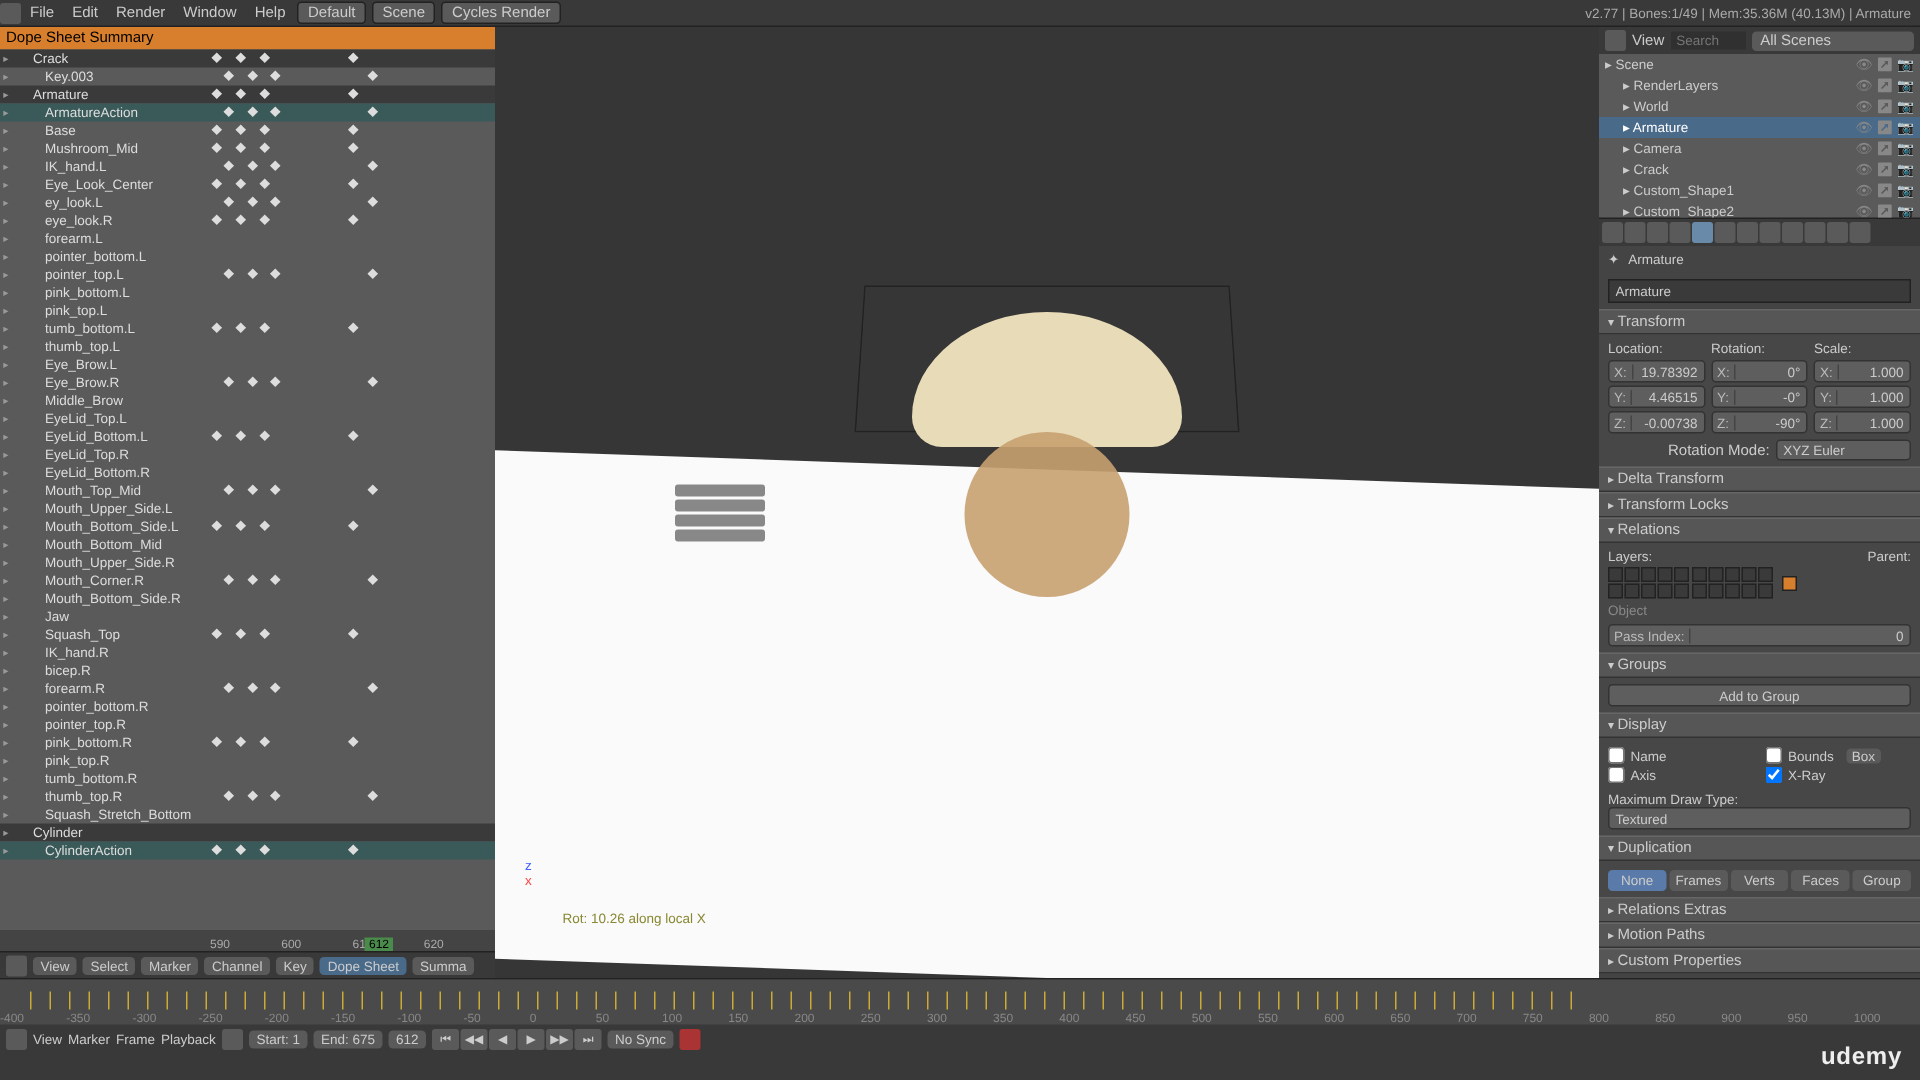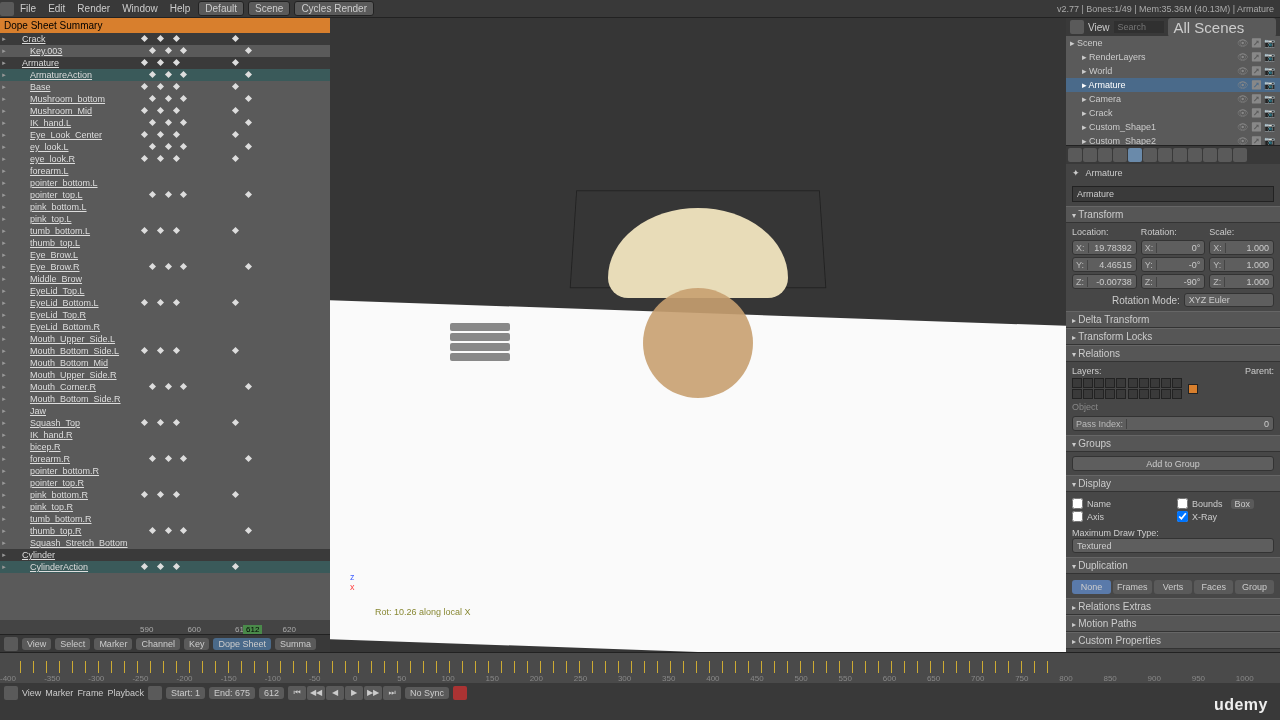--- a/index.html
+++ b/index.html
@@ -6,21 +6,21 @@
 body { width:1280px; height:720px; background:#393939; color:#ccc; font-size:10px; overflow:hidden; position:relative; }
 .topbar { height:18px; background:#393939; display:flex; align-items:center; border-bottom:1px solid #222; }
 .topbar .menu-item { padding:0 6px; cursor:pointer; }
 .topbar .dropdown { background:#5a5a5a; border:1px solid #222; padding:1px 6px; margin:0 2px; border-radius:3px; }
 .topbar .info { margin-left:auto; padding-right:6px; font-size:9px; color:#aaa; }
 .main { display:flex; height:634px; }
 .left-panel { width:330px; background:#393939; display:flex; flex-direction:column; }
 .ds-header { background:#d87f2d; color:#000; padding:2px 4px; font-size:10px; display:flex; align-items:flex-start; }
 .tree { flex:1; overflow:hidden; background:#5a5a5a; position:relative; }
 .tree-row { display:flex; align-items:center; height:12px; font-size:9px; color:#ddd; }
-.tree-row .label { width:128px; padding-left:4px; white-space:nowrap; overflow:hidden;text-decoration:underline; }
+.tree-row .label { width:128px; padding-left:4px; white-space:nowrap; overflow:hidden; }
 .tree-row.indent1 .label { padding-left:14px; }
 .tree-row.indent2 .label { padding-left:22px; }
 .tree-row .keyframes { flex:1; position:relative; height:12px; }
 .tree-row.selected { background:#d87f2d; color:#000; }
 .tree-row.header-row { background:#3a3a3a; }
 .tree-row.cyan { background:#3a5a5a; }
 .diamond { position:absolute; width:5px; height:5px; background:#ddd; transform:rotate(45deg); top:3px; }
 .diamond.orange { background:#f8b050; }
 .tree-row::before { content:"▸"; font-size:7px; width:8px; text-align:center; color:#999; }
 .ds-footer { height:18px; background:#393939; display:flex; align-items:center; gap:4px; padding:0 4px; font-size:9px; border-top:1px solid #222; }
@@ -37,21 +37,21 @@
 .vp-bottom-text { position:absolute; bottom:35px; left:45px; font-size:9px; color:#888833; }
 .vp-canvas { flex:1; background:#363636; position:relative; overflow:hidden; }
 .ground { position:absolute; left:0; right:0; top:295px; bottom:0; background:#fafafa; transform:skewY(2deg); }
 .autokeying { position:absolute; top:10px; right:10px; font-size:9px; color:#ccc; }
 .autokeying::before { content:"●"; color:#cc3333; margin-right:4px; }
 .watermark { position:absolute; top:5px; left:50%; transform:translateX(-50%); font-size:22px; color:rgba(200,200,200,0.15); font-weight:bold; letter-spacing:2px; }
 .right-panel { width:214px; background:#393939; display:flex; flex-direction:column; }
 .outliner { height:128px; background:#5a5a5a; border-bottom:1px solid #222; overflow:hidden; }
 .outliner-header { height:18px; background:#393939; display:flex; align-items:center; padding:0 4px; gap:4px; }
 .outliner-header .search { background:#303030; border:none; color:#ccc; padding:1px 4px; width:50px; font-size:9px; }
-.outliner-header .dd { background:#5a5a5a; padding:1px 6px; border-radius:3px; font-size:15px; flex:1; }
+.outliner-header .dd { background:#5a5a5a; padding:1px 6px; border-radius:3px; font-size:10px; flex:1; }
 .outliner-row { display:flex; align-items:center; height:14px; font-size:9px; padding-left:4px; }
 .outliner-row .name { flex:1; }
 .outliner-row .togs { display:flex; gap:2px; padding-right:4px; color:#888; }
 .outliner-row.lvl1 { padding-left:16px; }
 .outliner-row.sel { background:#4a6a8a; color:#fff; }
 .props { flex:1; overflow:hidden; background:#444; }
 .props-tabs { height:18px; background:#393939; display:flex; gap:1px; padding:0 2px; align-items:center; }
 .props-tabs .tab { width:14px; height:14px; background:#5a5a5a; border-radius:2px; }
 .props-tabs .tab.active { background:#6a8aaa; }
 .props-crumb { height:18px; display:flex; align-items:center; padding:0 6px; gap:6px; font-size:9px; background:#444; }
@@ -157,29 +157,20 @@
         <div class="tree-row indent2">
           <span class="label">Base</span>
           <span class="keyframes">
             <span class="diamond" style="left: 6px;"></span>
             <span class="diamond" style="left: 22px;"></span>
             <span class="diamond" style="left: 38px;"></span>
             <span class="diamond" style="left: 97px;"></span>
           </span>
         </div>
         <div class="tree-row indent2">
-          <span class="label">Mushroom_bottom</span>
-          <span class="keyframes">
-            <span class="diamond" style="left: 14px;"></span>
-            <span class="diamond" style="left: 30px;"></span>
-            <span class="diamond" style="left: 45px;"></span>
-            <span class="diamond" style="left: 110px;"></span>
-          </span>
-        </div>
-        <div class="tree-row indent2">
           <span class="label">Mushroom_Mid</span>
           <span class="keyframes">
             <span class="diamond" style="left: 6px;"></span>
             <span class="diamond" style="left: 22px;"></span>
             <span class="diamond" style="left: 38px;"></span>
             <span class="diamond" style="left: 97px;"></span>
           </span>
         </div>
         <div class="tree-row indent2">
           <span class="label">IK_hand.L</span>
@@ -285,20 +276,29 @@
             <span class="diamond" style="left: 97px;"></span>
           </span>
         </div>
         <div class="tree-row indent2">
           <span class="label">EyeLid_Top.R</span>
           <span class="keyframes"></span>
         </div>
         <div class="tree-row indent2">
           <span class="label">EyeLid_Bottom.R</span>
           <span class="keyframes"></span>
+        </div>
+        <div class="tree-row indent2">
+          <span class="label">Mouth_Top_Mid</span>
+          <span class="keyframes">
+            <span class="diamond" style="left: 14px;"></span>
+            <span class="diamond" style="left: 30px;"></span>
+            <span class="diamond" style="left: 45px;"></span>
+            <span class="diamond" style="left: 110px;"></span>
+          </span>
         </div>
         <div class="tree-row indent2">
           <span class="label">Mouth_Upper_Side.L</span>
           <span class="keyframes"></span>
         </div>
         <div class="tree-row indent2">
           <span class="label">Mouth_Bottom_Side.L</span>
           <span class="keyframes">
             <span class="diamond" style="left: 6px;"></span>
             <span class="diamond" style="left: 22px;"></span>

